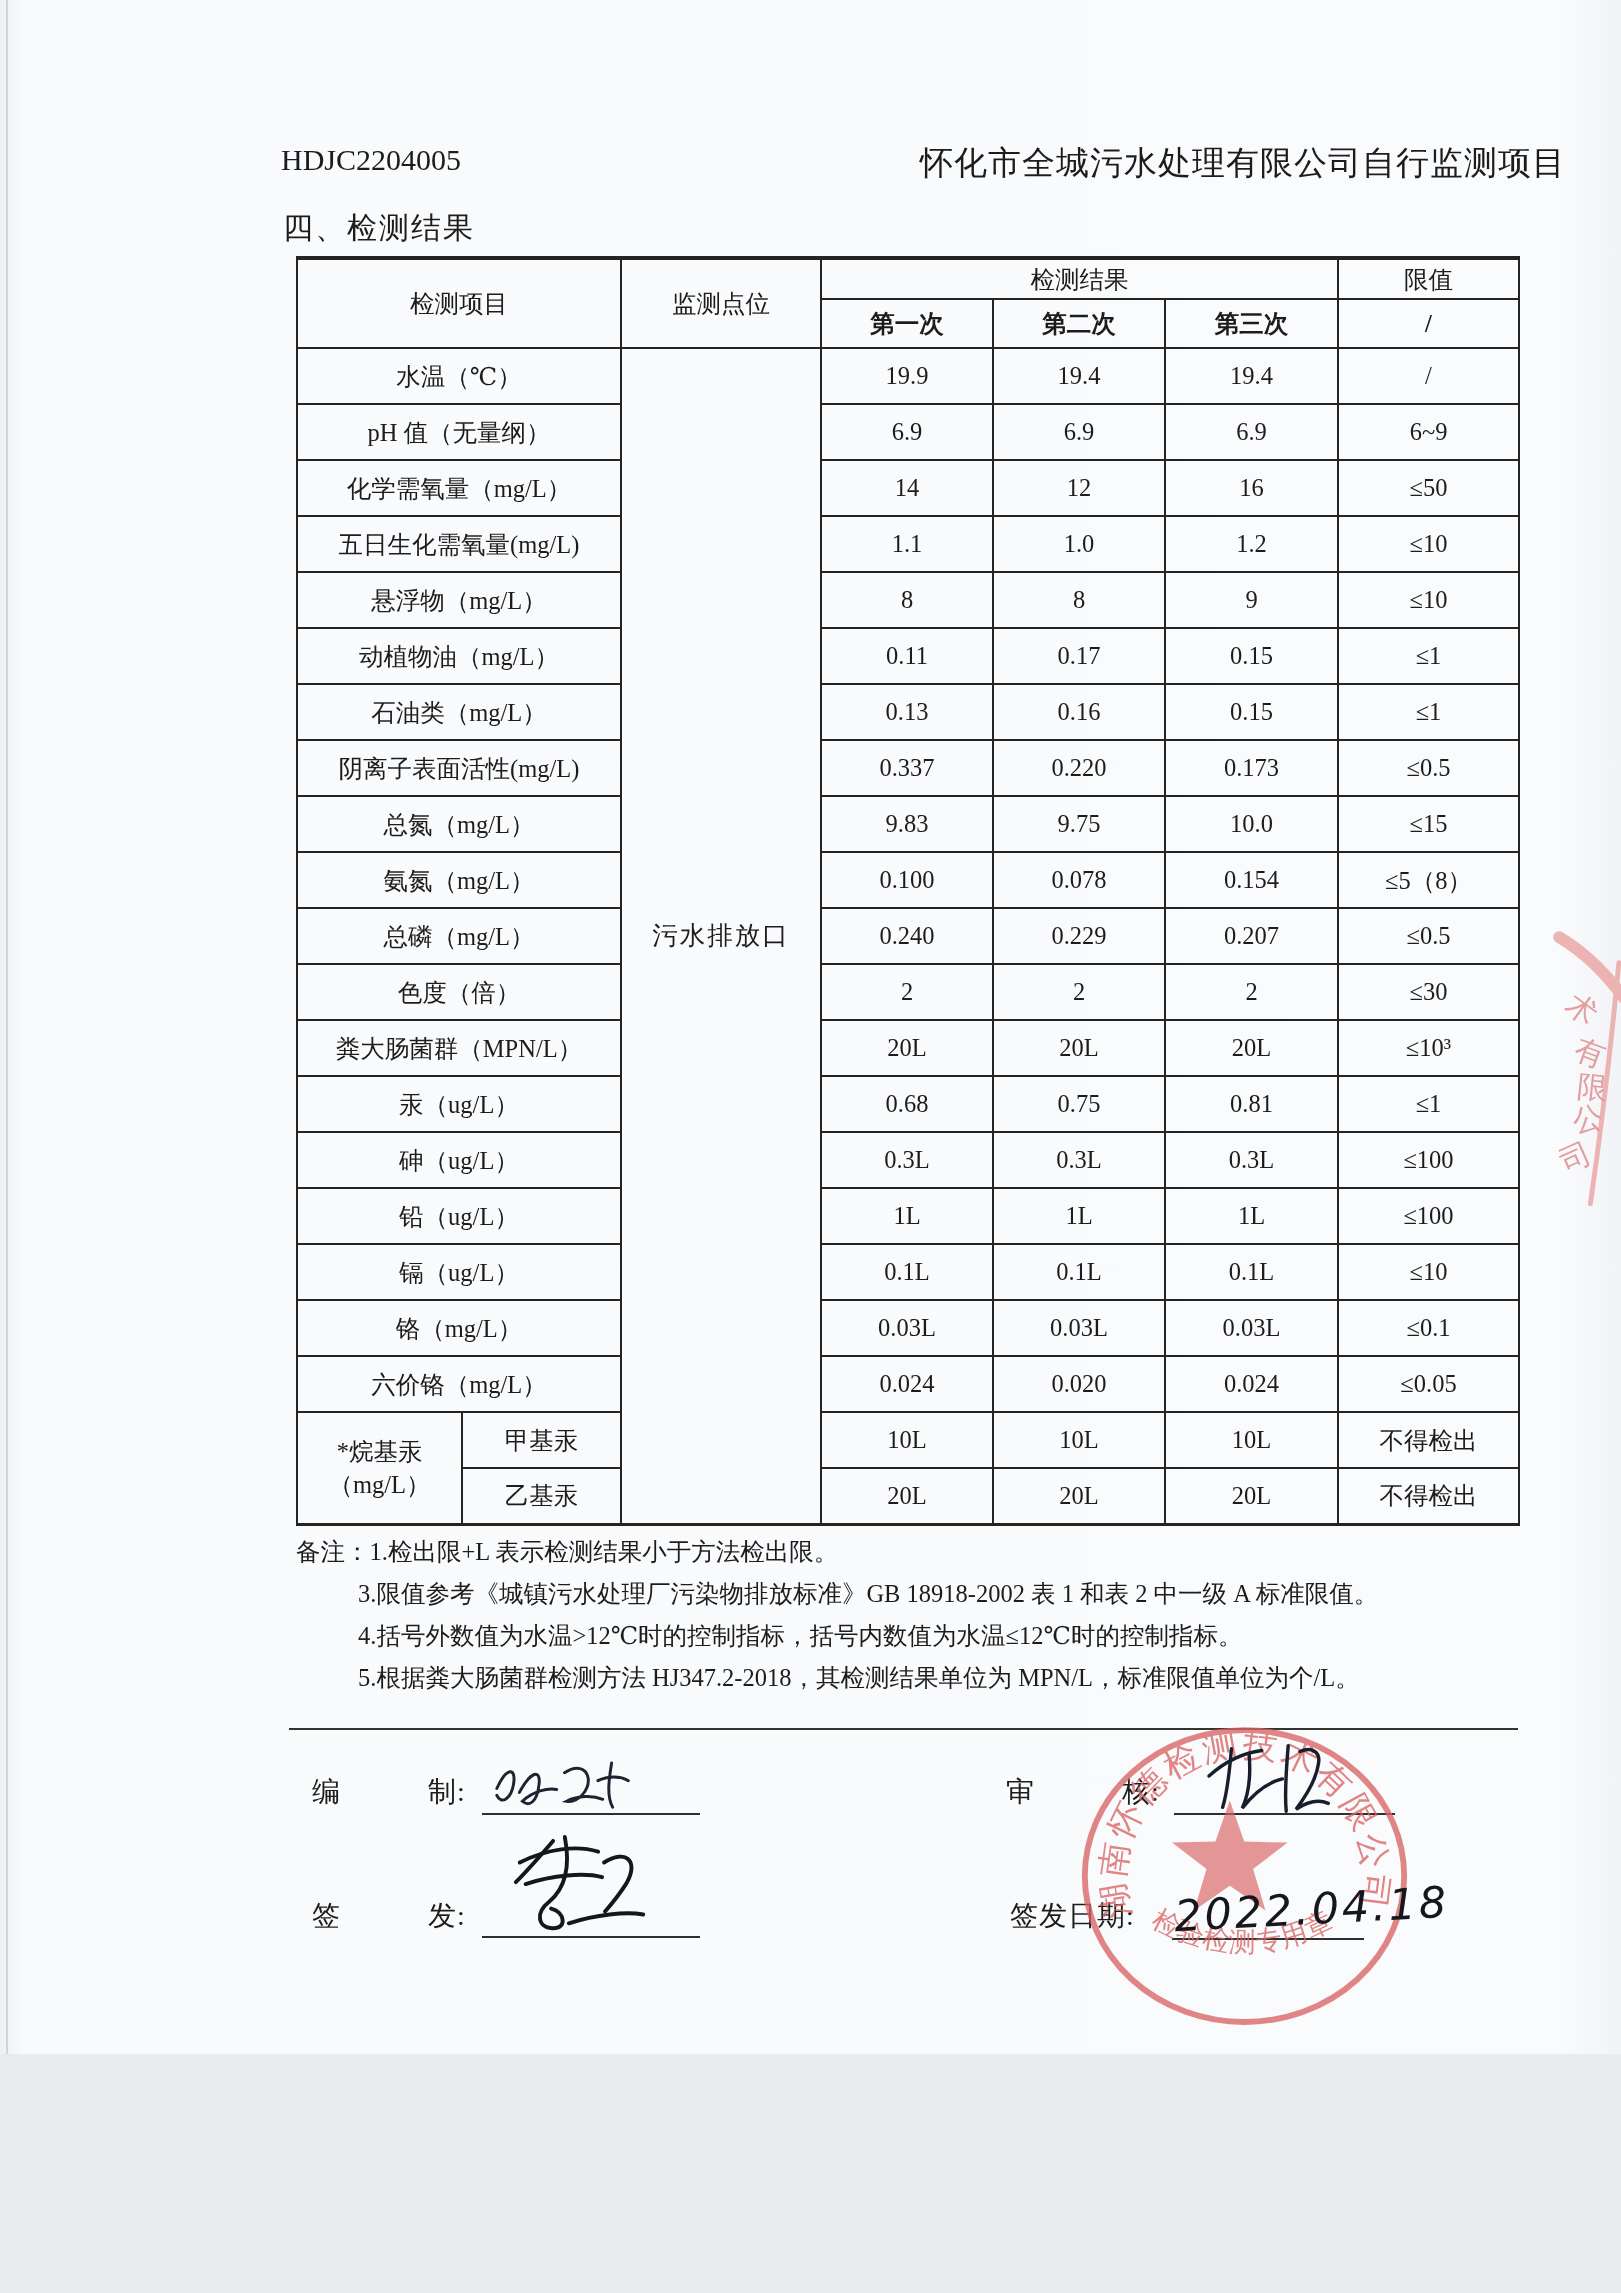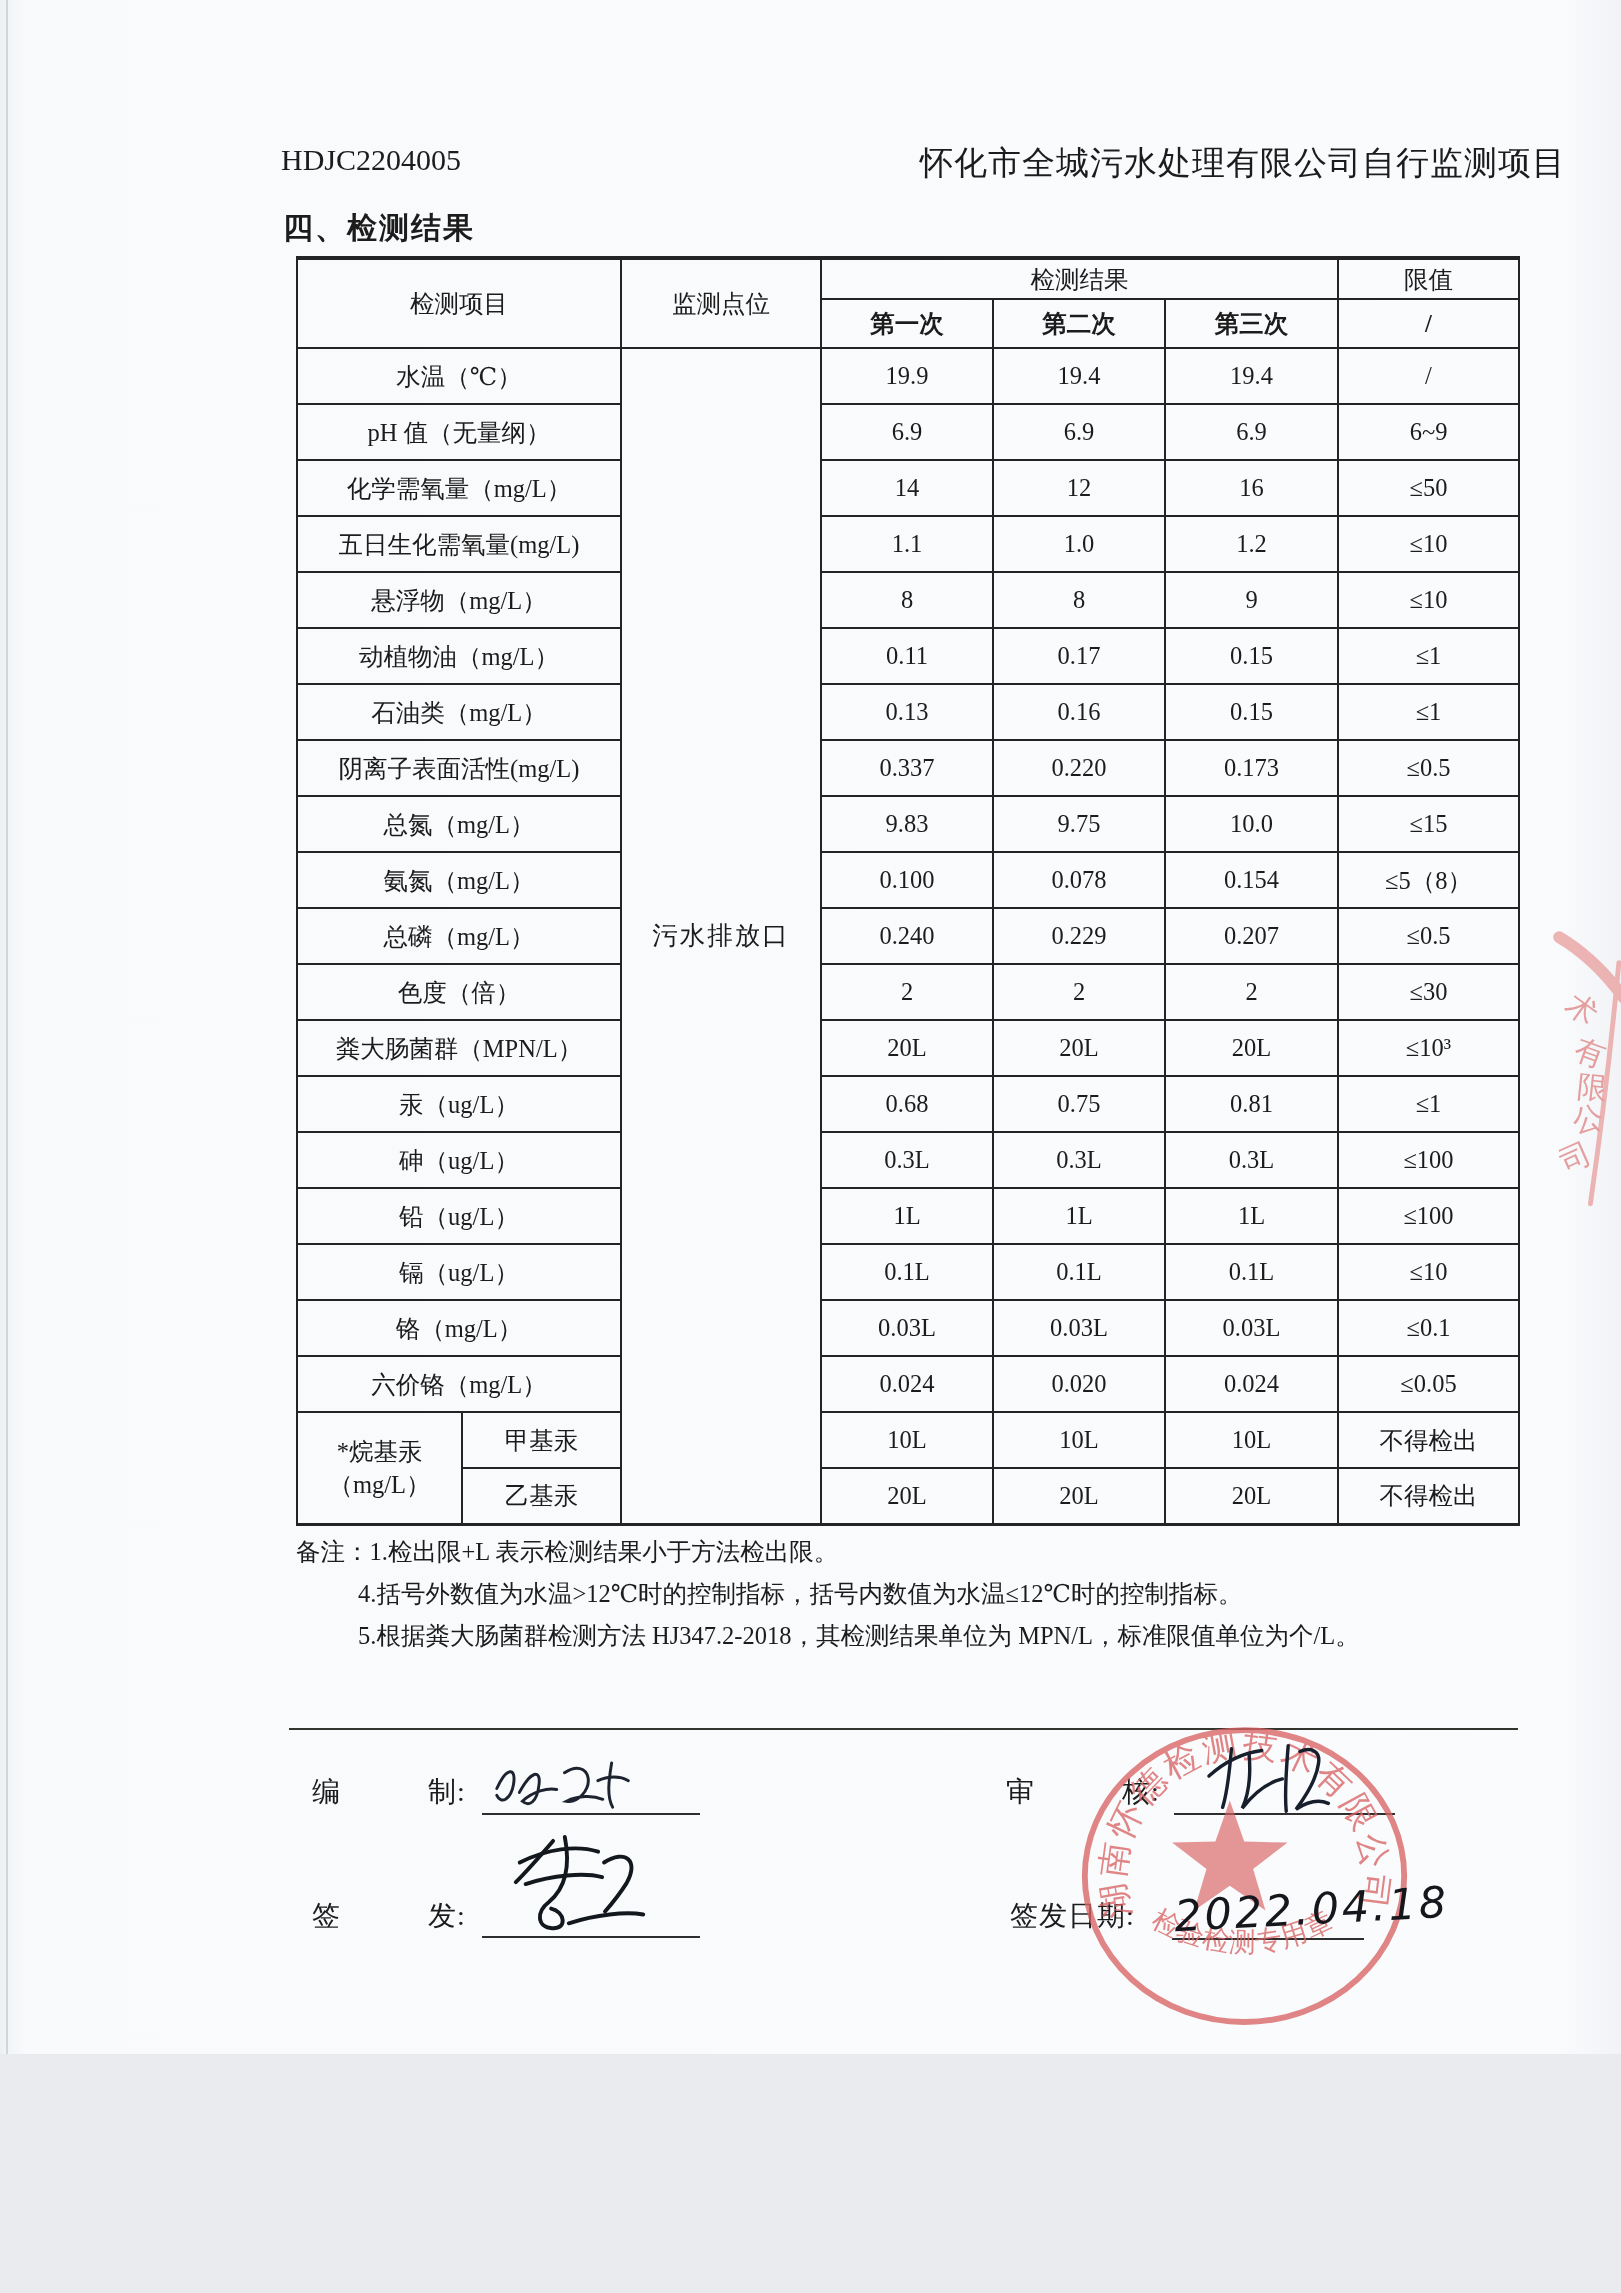--- a/index.html
+++ b/index.html
@@ -4,21 +4,21 @@
 <style>
   html,body{margin:0;padding:0;background:#e9ebee;}
   .page{
     position:relative;width:1621px;height:2054px;margin:0 auto;overflow:hidden;
     background:linear-gradient(90deg,#eef1f4 0px,#f9fafc 25.5px,#fafbfd 1558px,#f1f3f6 1621px);
     font-family:"Liberation Serif","DejaVu Serif",serif;color:#1c1c1c;
   }
   .page::before{content:"";position:absolute;left:5.9px;top:0;width:2px;height:100%;background:rgba(150,158,168,.35);}
   .hdr-left{position:absolute;left:281px;top:143px;font-size:30px;}
   .hdr-right{position:absolute;left:920px;top:141px;font-size:33px;letter-spacing:1px;}
-  .sec-title{position:absolute;left:283px;top:208px;font-size:30px;font-weight:bold;letter-spacing:2px;}
+  .sec-title{position:absolute;left:283px;top:208px;font-size:30px;font-weight:normal;letter-spacing:2px;}
   .tbl-wrap{position:absolute;left:296px;top:256px;}
   table{width:1220px;border-collapse:collapse;table-layout:fixed;
         border:2px solid #242424;border-top-width:4.9px;border-bottom-width:3.9px;}
   th,td{border:2px solid #242424;text-align:center;vertical-align:middle;
         font-size:24.5px;font-weight:normal;padding:0;overflow:hidden;}
   thead tr.h1{height:41px;padding-left:18px;}
   thead tr.h2{height:49px;}
   thead tr.h2 th{border-bottom-width:2.9px;font-weight:bold;}
   tbody tr{height:56px;}
   .c-point{font-size:25.5px;letter-spacing:2px;}
@@ -223,20 +223,21 @@
             <td>20L</td>
             <td>20L</td>
             <td>不得检出</td>
           </tr>
         </tbody>
     </table>
   </div>
 
   <div class="notes">
       <div class="note-line"><span>备注：</span>1.检出限+L 表示检测结果小于方法检出限。</div>
+      <div class="note-line indent">3.限值参考《城镇污水处理厂污染物排放标准》GB 18918-2002 表 1 和表 2 中一级 A 标准限值。</div>
       <div class="note-line indent">4.括号外数值为水温&gt;12℃时的控制指标，括号内数值为水温≤12℃时的控制指标。</div>
       <div class="note-line indent">5.根据粪大肠菌群检测方法 HJ347.2-2018，其检测结果单位为 MPN/L，标准限值单位为个/L。</div>
     </div>
   <div class="notes-rule"></div>
 
   <div class="sig-label" style="left:312px;top:1773px">编　　　制:</div>
   <div class="u-line" style="left:482px;top:1813px;width:218px"></div>
   <svg class="sig-svg" style="left:487px;top:1751px" width="157" height="74" viewBox="0 0 160 75">
     <g fill="none" stroke="#1d2430" stroke-width="3" stroke-linecap="round">
       <path d="M10,38 C20,16 30,16 27,34 C24,50 14,54 10,45"></path>

